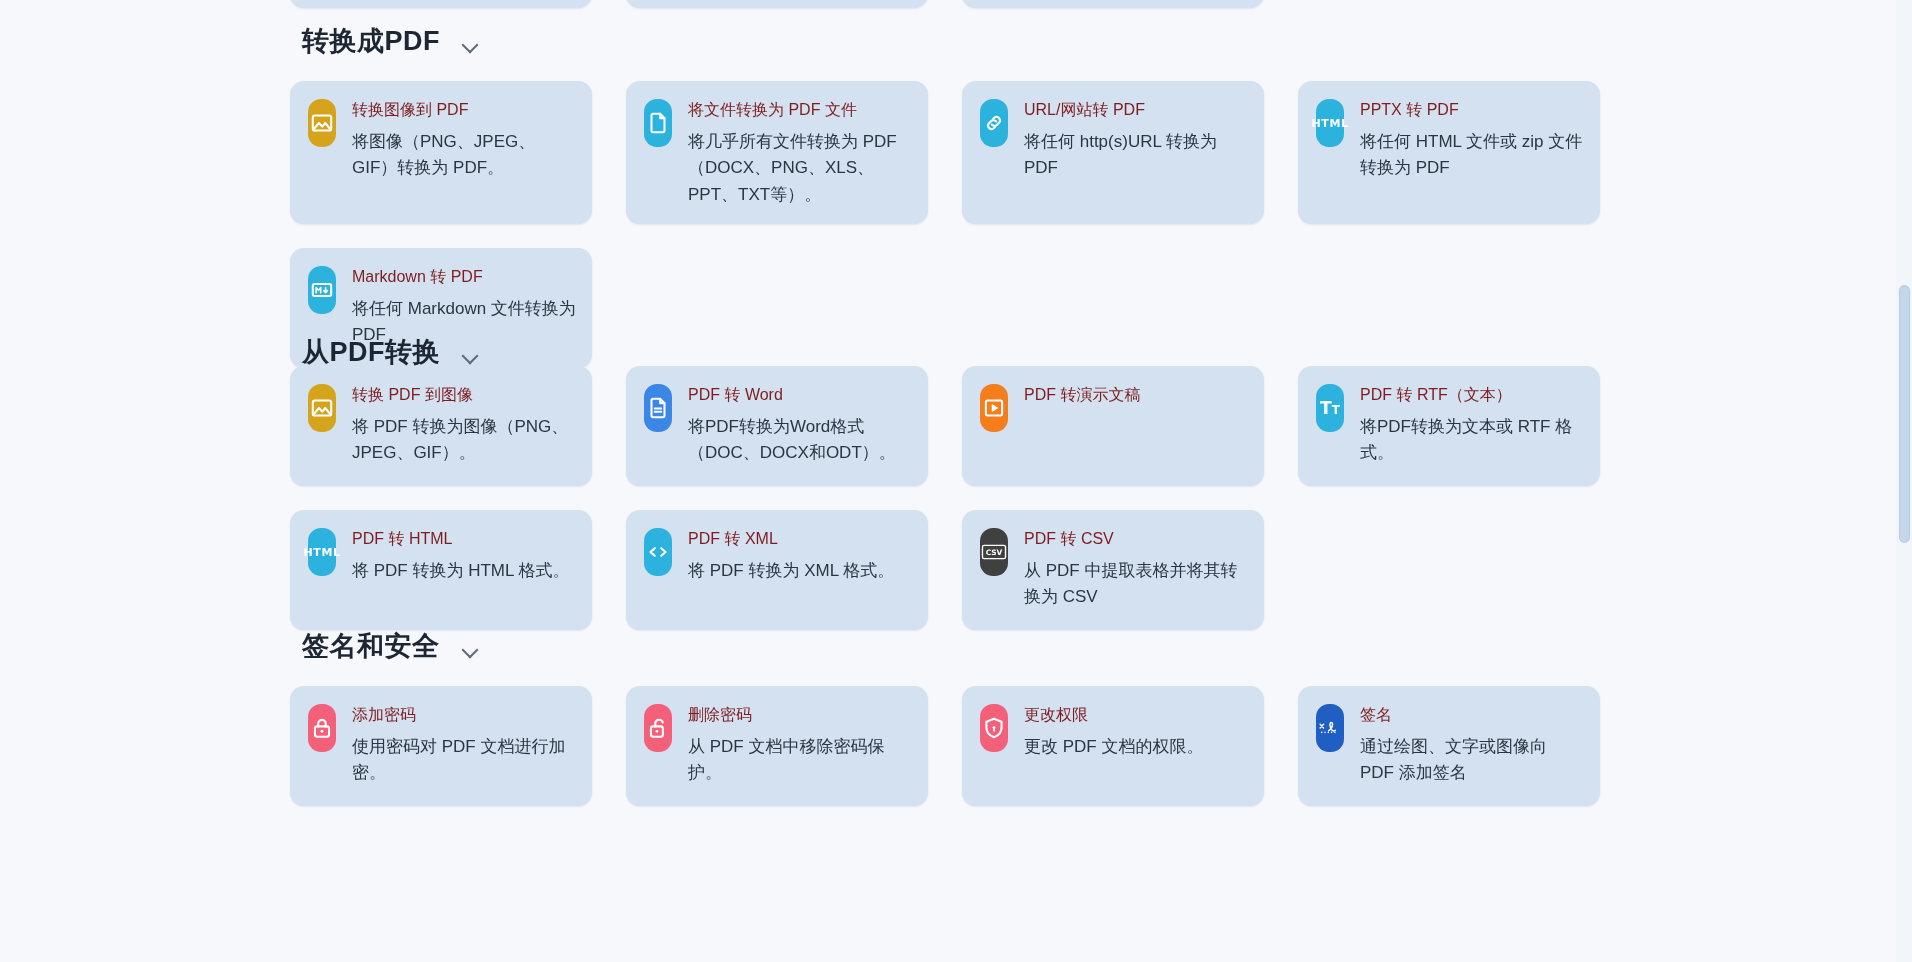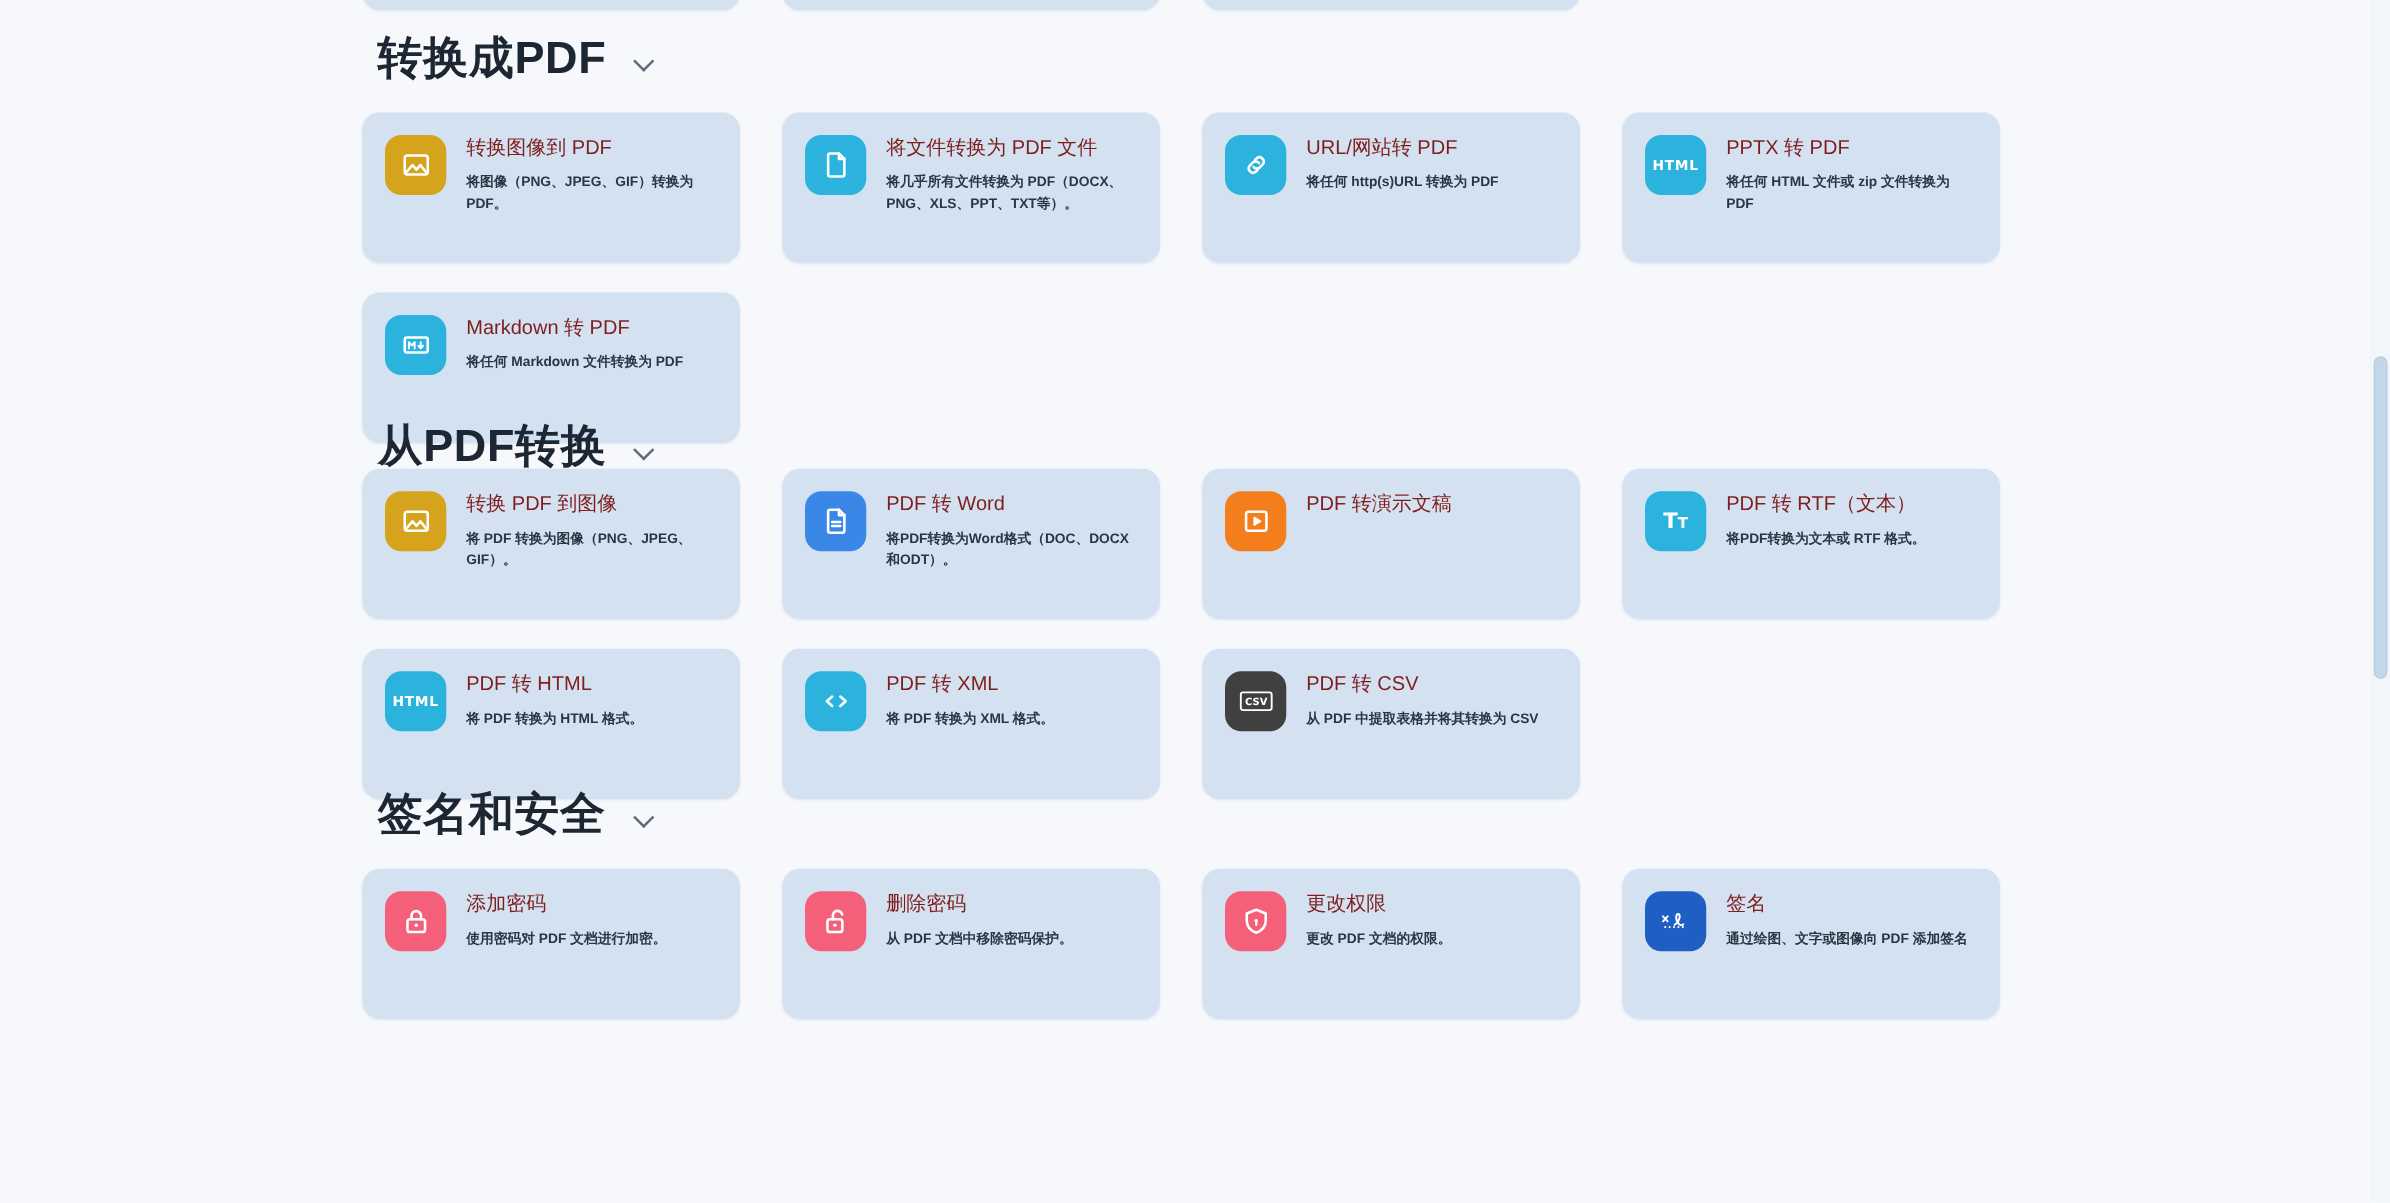--- a/index.html
+++ b/index.html
@@ -44,21 +44,21 @@
 
   .section { margin-bottom: 0; }
 
   .section-head {
     display: flex;
     align-items: center;
     gap: 22px;
     padding-left: 12px;
   }
   .section-title {
-    font-size: 36px;
+    font-size: 27px;
     font-weight: 700;
     color: #1d2733;
     letter-spacing: 0.5px;
     line-height: 1;
   }
   .chevron-down {
     width: 18px;
     height: 18px;
     display: inline-block;
     position: relative;
@@ -90,21 +90,21 @@
     display: flex;
     align-items: flex-start;
     gap: 16px;
     min-height: 120px;
     cursor: pointer;
     box-shadow: 0 1px 2px rgba(120,140,170,0.18);
   }
 
   .card-icon {
     flex: 0 0 auto;
-    width: 49px;
+    width: 28px;
     height: 48px;
     border-radius: 13px;
     display: flex;
     align-items: center;
     justify-content: center;
     color: #ffffff;
   }
   .card-icon svg { display: block; }
   .icon-text {
     font-size: 11px;
@@ -115,24 +115,23 @@
 
   .card-body { min-width: 0; padding-top: 1px; }
   .card-title {
     font-size: 16px;
     color: #7f1d1d;
     line-height: 1.25;
     margin-bottom: 9px;
     white-space: nowrap;
   }
   .card-desc {
-    font-size: 11px;
+    font-size: 17px;
     color: #2b3644;
     line-height: 1.55;
-    font-weight: bold;
   }
 
   
   .scroll-track {
     position: absolute;
     top: 0;
     right: 0;
     width: 16px;
     height: 962px;
     background: #f2f5fa;

